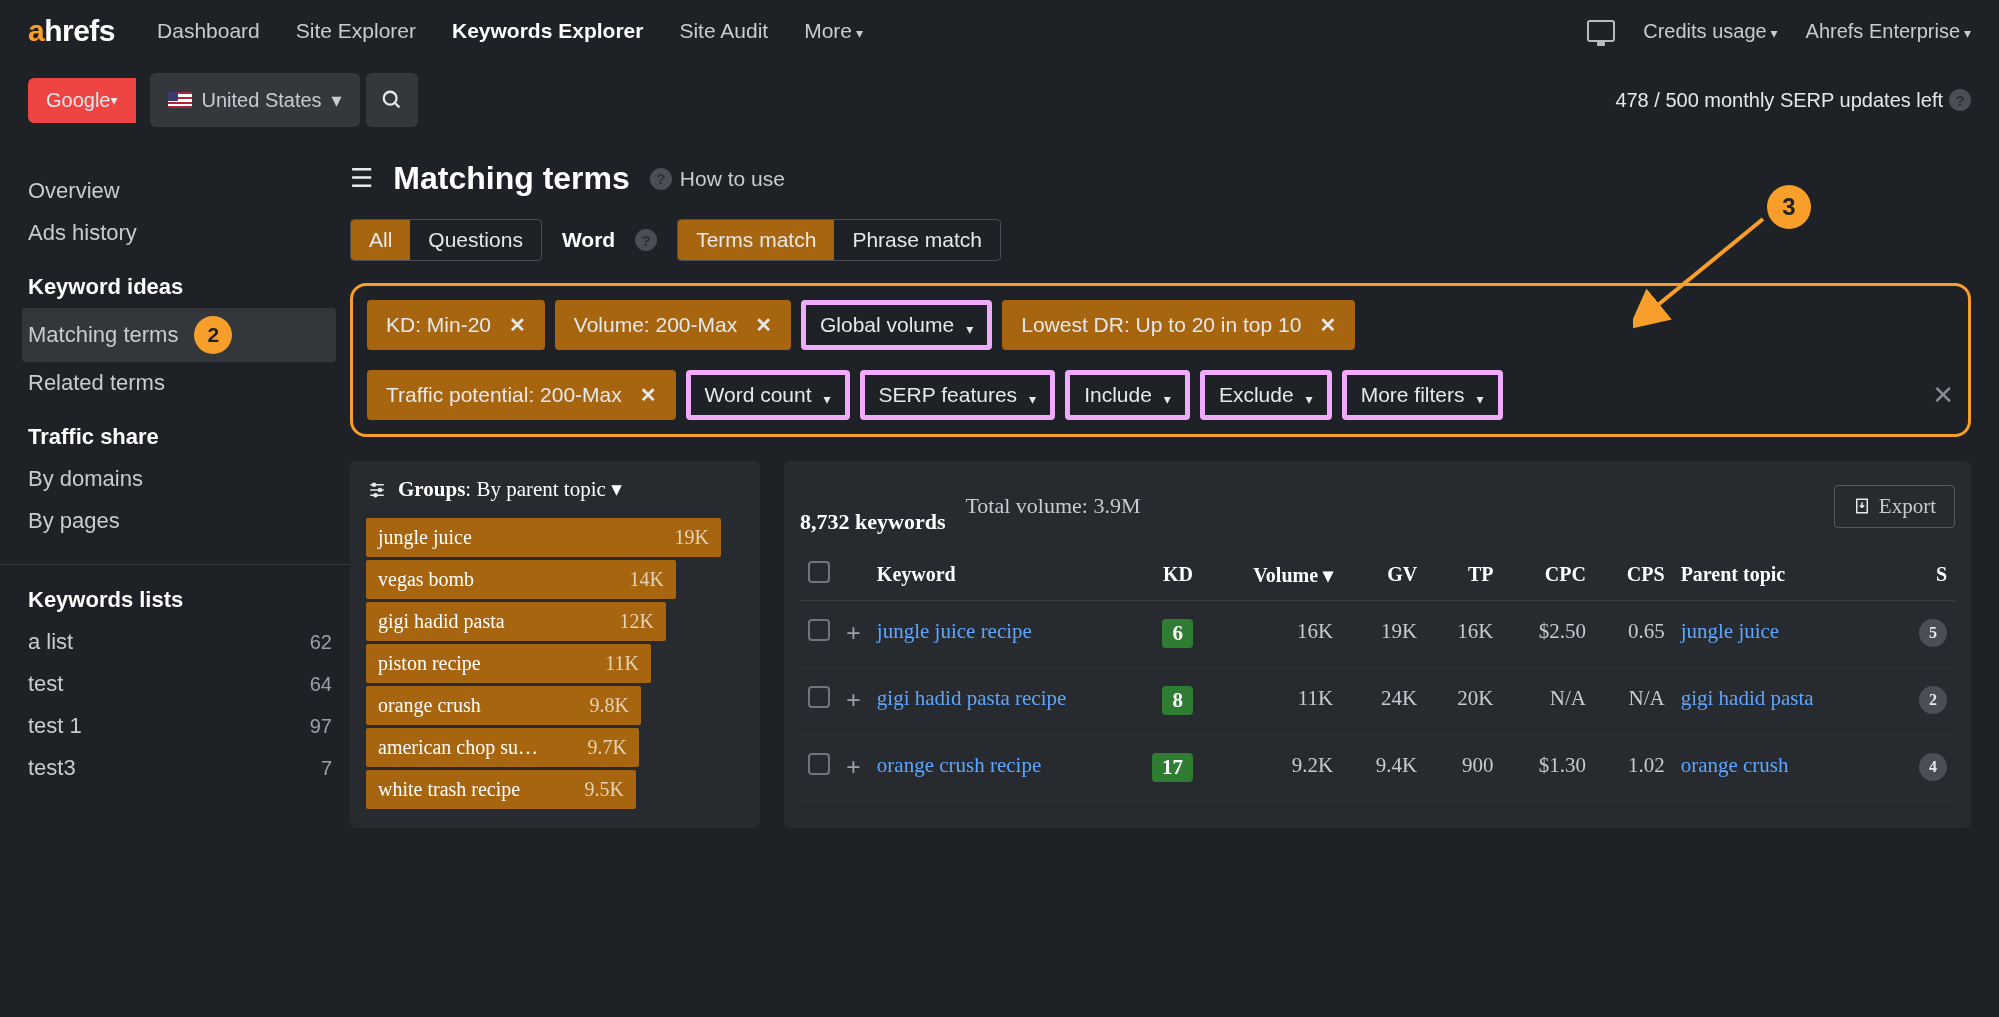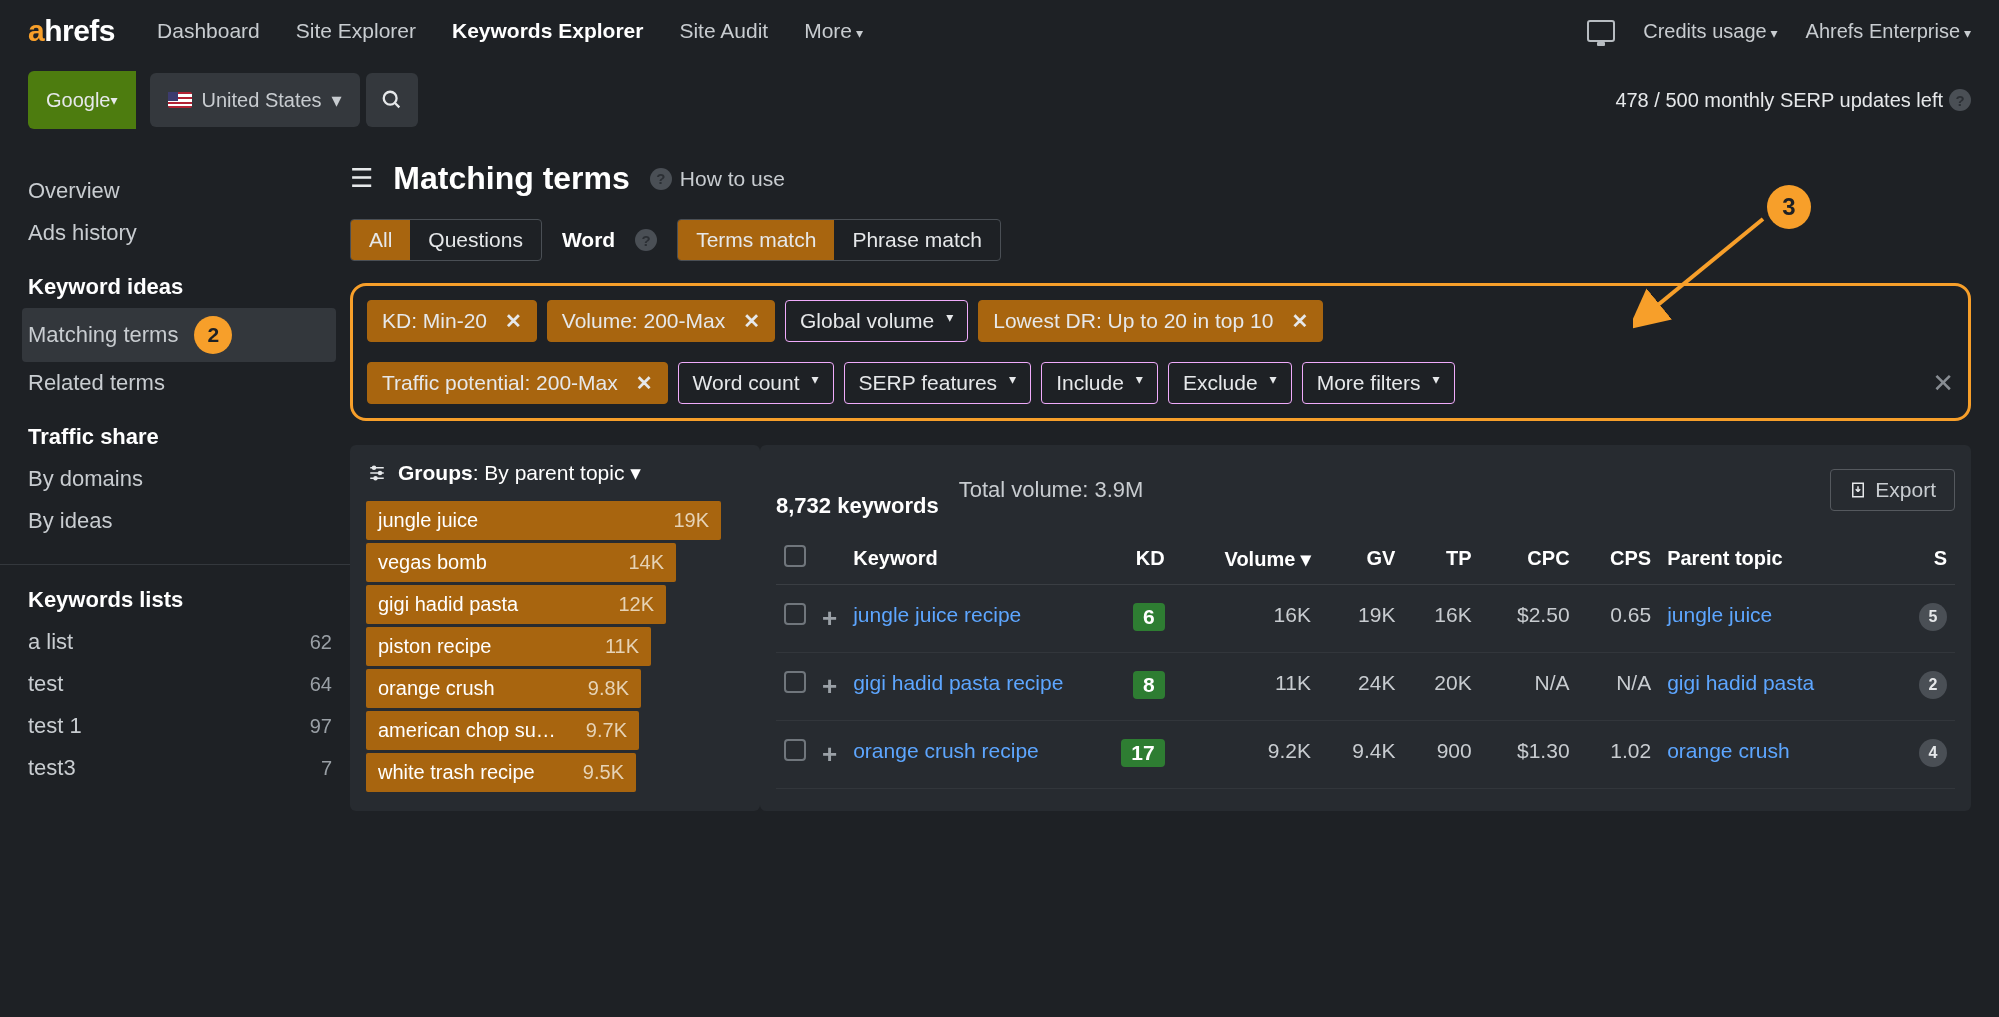--- a/index.html
+++ b/index.html
@@ -37,22 +37,22 @@
 
 
 .searchbar {
   height: 60px;
   margin: 8px 28px 0 28px;
   display: flex;
   align-items: center;
   gap: 0;
 }
 .engine-select {
-  background: #4d7c0f;
-  height: 58px;
+  background: #ef4444;
+  height: 45px;
   display: flex;
   align-items: center;
   padding: 0 18px;
   border-radius: 6px 0 0 6px;
   font-size: 20px;
   color: #e6e8ea;
 }
 .search-input {
   background: #34383d;
   height: 54px;
@@ -126,43 +126,43 @@
   border: 3px solid #f79f2a;
   border-radius: 16px;
   padding: 14px;
   display: flex;
   flex-wrap: wrap;
   gap: 10px;
   align-items: center;
   position: relative;
 }
 .filter-chip {
-  border: 1px solid #f0abfc;
+  border: 5px solid #f0abfc;
   border-radius: 4px;
   padding: 8px 14px;
   font-size: 21px;
   color: #e6e8ea;
   display: flex;
-  align-items: flex-start;
+  align-items: flex-end;
   gap: 12px;
   cursor: pointer;
 }
 .filter-chip.active { background: #a8650f; border-color: #a8650f; }
 .filter-chip .x { font-size: 20px; font-weight: 700; margin-left: 6px; }
 .clear-x { font-size: 26px; color: #888d93; margin-left: auto; }
 
 .arrow-annot {
   position: absolute;
   top: -98px;
   right: 160px;
   display: flex;
   align-items: center;
 }
 
-.results-row { display: flex; margin-top: 24px; }
+.results-row { display: flex; gap: 24px; margin-top: 24px; font-family: Liberation Serif, serif; }
 .groups { width: 410px; background: #272b30; border-radius: 6px; padding: 16px; flex-shrink: 0; }
 .groups-head { display: flex; align-items: center; gap: 10px; font-size: 21px; color: #fff; margin-bottom: 16px; }
 .groups-head b { font-weight: 700; }
 .group-bar {
   background: #a8650f;
   color: #fff;
   font-size: 20px;
   padding: 8px 12px;
   margin-bottom: 3px;
   border-radius: 2px;
@@ -256,21 +256,21 @@
 
     <div class="side-section">Keyword ideas</div>
     <div class="side-link active-row">
       <span>Matching terms</span>
       <div class="badge-num" style="width:38px;height:38px;font-size:21px;margin-left:16px;">2</div>
     </div>
     <div class="side-link">Related terms</div>
 
     <div class="side-section">Traffic share</div>
     <div class="side-link">By domains</div>
-    <div class="side-link">By ideas</div>
+    <div class="side-link">By pages</div>
 
     <div class="side-hr"></div>
     <div class="side-section">Keywords lists</div>
     <div class="side-link">
         <span>a list</span>
         <span class="count">62</span>
       </div>
     <div class="side-link">
         <span>test</span>
         <span class="count">64</span>

